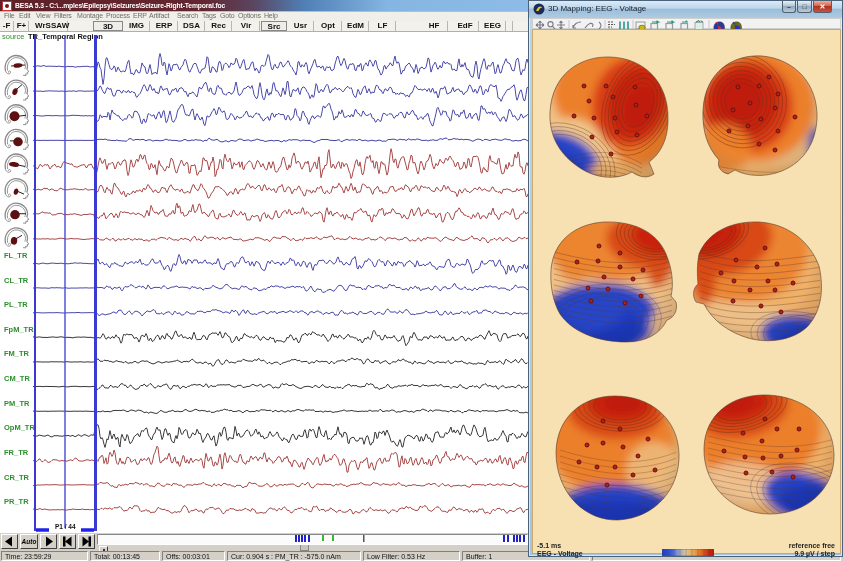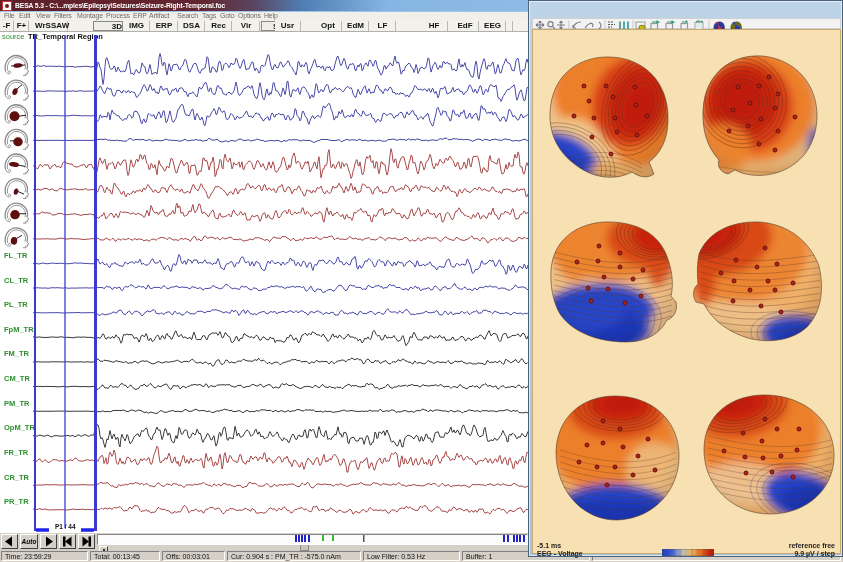--- a/index.html
+++ b/index.html
@@ -11,21 +11,21 @@
   white-space:nowrap; letter-spacing:-0.15px; }
 .ticon { position:absolute; left:2px; top:1px; width:10px; height:10px; background:#fff;
   border:1px solid #cc3333; }
 .ticon i { position:absolute; left:2px; top:2px; width:4px; height:4px; background:#7a1515; border-radius:50%; }
 .menubar { position:absolute; left:0; top:12px; width:530px; height:9px; background:#f0efe9; }
 .menubar span { position:absolute; top:0px; font-size:7px; color:#6e6e66; letter-spacing:-0.2px; }
 .toolbar { position:absolute; left:0; top:21px; width:530px; height:11px; background:#f2f1ec;
   border-bottom:1px solid #b0b0a8; }
 .tbbtn { position:absolute; top:0; height:10px; border-right:1px solid #b8b8b0; color:#111;
   font-size:8px; font-weight:bold; text-align:center; line-height:10px; background:#f2f1ec; }
-.tbpressed { border:1px solid #888; background:#eeede8;text-align:right; }
+.tbpressed { border:1px solid #888; background:#eeede8; }
 .srcline { position:absolute; left:0; top:32px; width:530px; height:10px; background:#fff; }
 .tracearea { position:absolute; left:0; top:42px; width:530px; height:491px; background:#fff; }
 .navrow { position:absolute; left:0; top:533px; width:530px; height:18px; background:#d4d0c8; }
 .navbtn { position:absolute; top:1px; width:17px; height:15px; background:#d4d0c8;
   border-top:1px solid #fff; border-left:1px solid #fff; border-right:1px solid #404040; border-bottom:1px solid #404040;
   display:flex; align-items:center; justify-content:center; }
 .tstrip { position:absolute; left:97px; top:1px; width:431px; height:11px; background:#fbfbfb;
   border:1px solid #888; border-bottom-color:#fff; border-right-color:#fff; }
 .minibtn { position:absolute; left:99px; top:12.5px; width:9px; height:7px; background:#d4d0c8;
   border-top:1px solid #fff; border-left:1px solid #fff; border-right:1px solid #404040; border-bottom:1px solid #404040; }
@@ -75,21 +75,21 @@
     <div class="tbbtn" style="left:15px;width:14px;">F+</div>
     <div class="tbbtn" style="left:30px;width:27px;">WrS</div>
     <div class="tbbtn" style="left:51px;width:17px;">SAW</div>
     <div class="tbbtn tbpressed" style="left:93px;width:30px;">3D</div>
     <div class="tbbtn" style="left:124px;width:26px;">IMG</div>
     <div class="tbbtn" style="left:151px;width:27px;">ERP</div>
     <div class="tbbtn" style="left:179px;width:26px;">DSA</div>
     <div class="tbbtn" style="left:206px;width:26px;">Rec</div>
     <div class="tbbtn" style="left:233px;width:27px;">Vir</div>
     <div class="tbbtn tbpressed" style="left:261px;width:26px;">Src</div>
-    <div class="tbbtn" style="left:275px;width:26px;">Usr</div>
+    <div class="tbbtn" style="left:288px;width:26px;">Usr</div>
     <div class="tbbtn" style="left:315px;width:27px;">Opt</div>
     <div class="tbbtn" style="left:343px;width:26px;">EdM</div>
     <div class="tbbtn" style="left:370px;width:26px;">LF</div>
     <div class="tbbtn" style="left:397px;width:27px;margin-left:24px;">HF</div>
     <div class="tbbtn" style="left:434px;width:35px;margin-left:44px;">NF</div>
     <div class="tbbtn" style="left:452px;width:27px;">EdF</div>
     <div class="tbbtn" style="left:480px;width:26px;">EEG</div>
   </div>
   <div class="srcline">
     <span style="position:absolute;left:2px;top:0;font-size:7.5px;font-weight:normal;color:#2d8f2d">source</span>
@@ -252,20 +252,38 @@
   <div class="statusbar">
     <div class="sfield" style="left:1px;width:87px">Time: 23:59:29</div>
     <div class="sfield" style="left:90px;width:70px">Total: 00:13:45</div>
     <div class="sfield" style="left:162px;width:63px">Offs: 00:03:01</div>
     <div class="sfield" style="left:227px;width:134px">Cur: 0.904 s : PM_TR : -575.0 nAm</div>
     <div class="sfield" style="left:363px;width:97px">Low Filter: 0.53 Hz</div>
     <div class="sfield" style="left:462px;width:128px">Buffer: 1</div>
     <div class="sfield" style="left:592px;width:249px"></div>
   </div>
   <div class="mapwin">
+    <div class="maptitle">
+      <svg width="12" height="12" style="position:absolute;left:4px;top:2px">
+        <circle cx="6" cy="6" r="5.5" fill="#1a2a5a"></circle>
+        <path d="M3,8 Q6,1 9.5,5 Q7,4 5.5,8 Z" fill="#e8c820"></path>
+      </svg>
+      <div class="mtext">3D Mapping: EEG - Voltage</div>
+      <div class="mapbtns">
+        <div class="mb" style="right:44px;width:14px">
+          <span style="color:#333">–</span>
+        </div>
+        <div class="mb" style="right:28px;width:15px">
+          <span style="color:#333">□</span>
+        </div>
+        <div class="mb mbx" style="right:8px;width:19px">
+          <span>✕</span>
+        </div>
+      </div>
+    </div>
     <div class="maptb">
       <svg width="300" height="11" viewBox="0 0 300 11" style="position:absolute;left:2px;top:1px">
 <g stroke="#7a7a84" stroke-width="1.1" fill="none">
 <path d="M5,1 L5,9 M1,5 L9,5 M5,1 l-1.5,1.8 M5,1 l1.5,1.8 M5,9 l-1.5,-1.8 M5,9 l1.5,-1.8 M1,5 l1.8,-1.5 M1,5 l1.8,1.5 M9,5 l-1.8,-1.5 M9,5 l-1.8,1.5"></path>
 <circle cx="15.5" cy="4.2" r="2.6"></circle>
           <path d="M17.3,6.2 L20,9"></path>
 <path d="M26,1 L26,9 M22,5 L30,5 M26,1 l-1.5,1.8 M26,1 l1.5,1.8 M26,9 l-1.5,-1.8 M26,9 l1.5,-1.8"></path>
 </g>
 <line x1="34" y1="0" x2="34" y2="11" stroke="#c8c8c8"></line>
 <g stroke="#7a7a84" stroke-width="1.1" fill="none">

